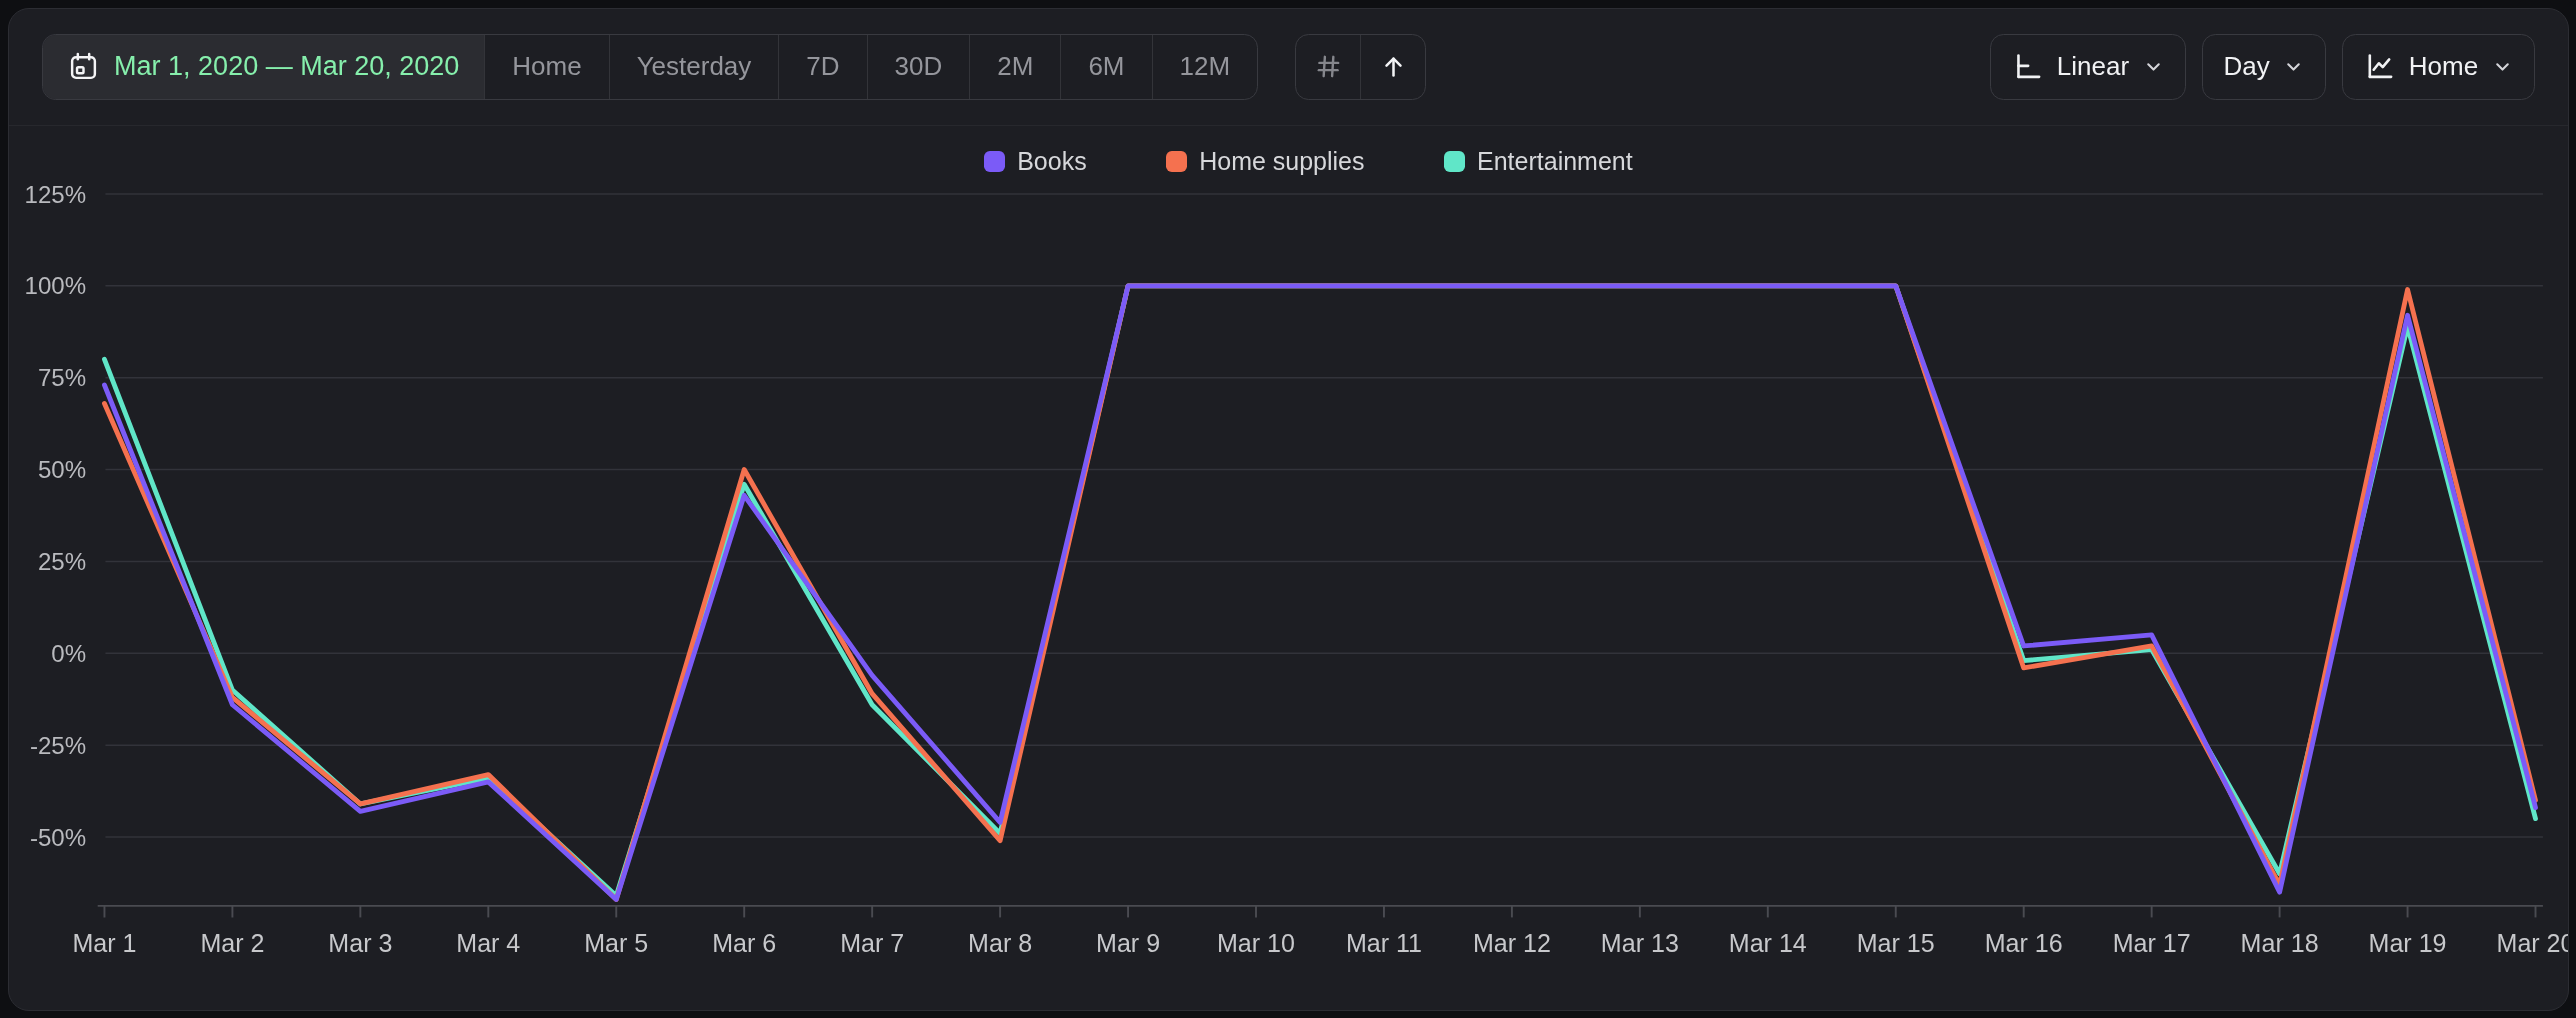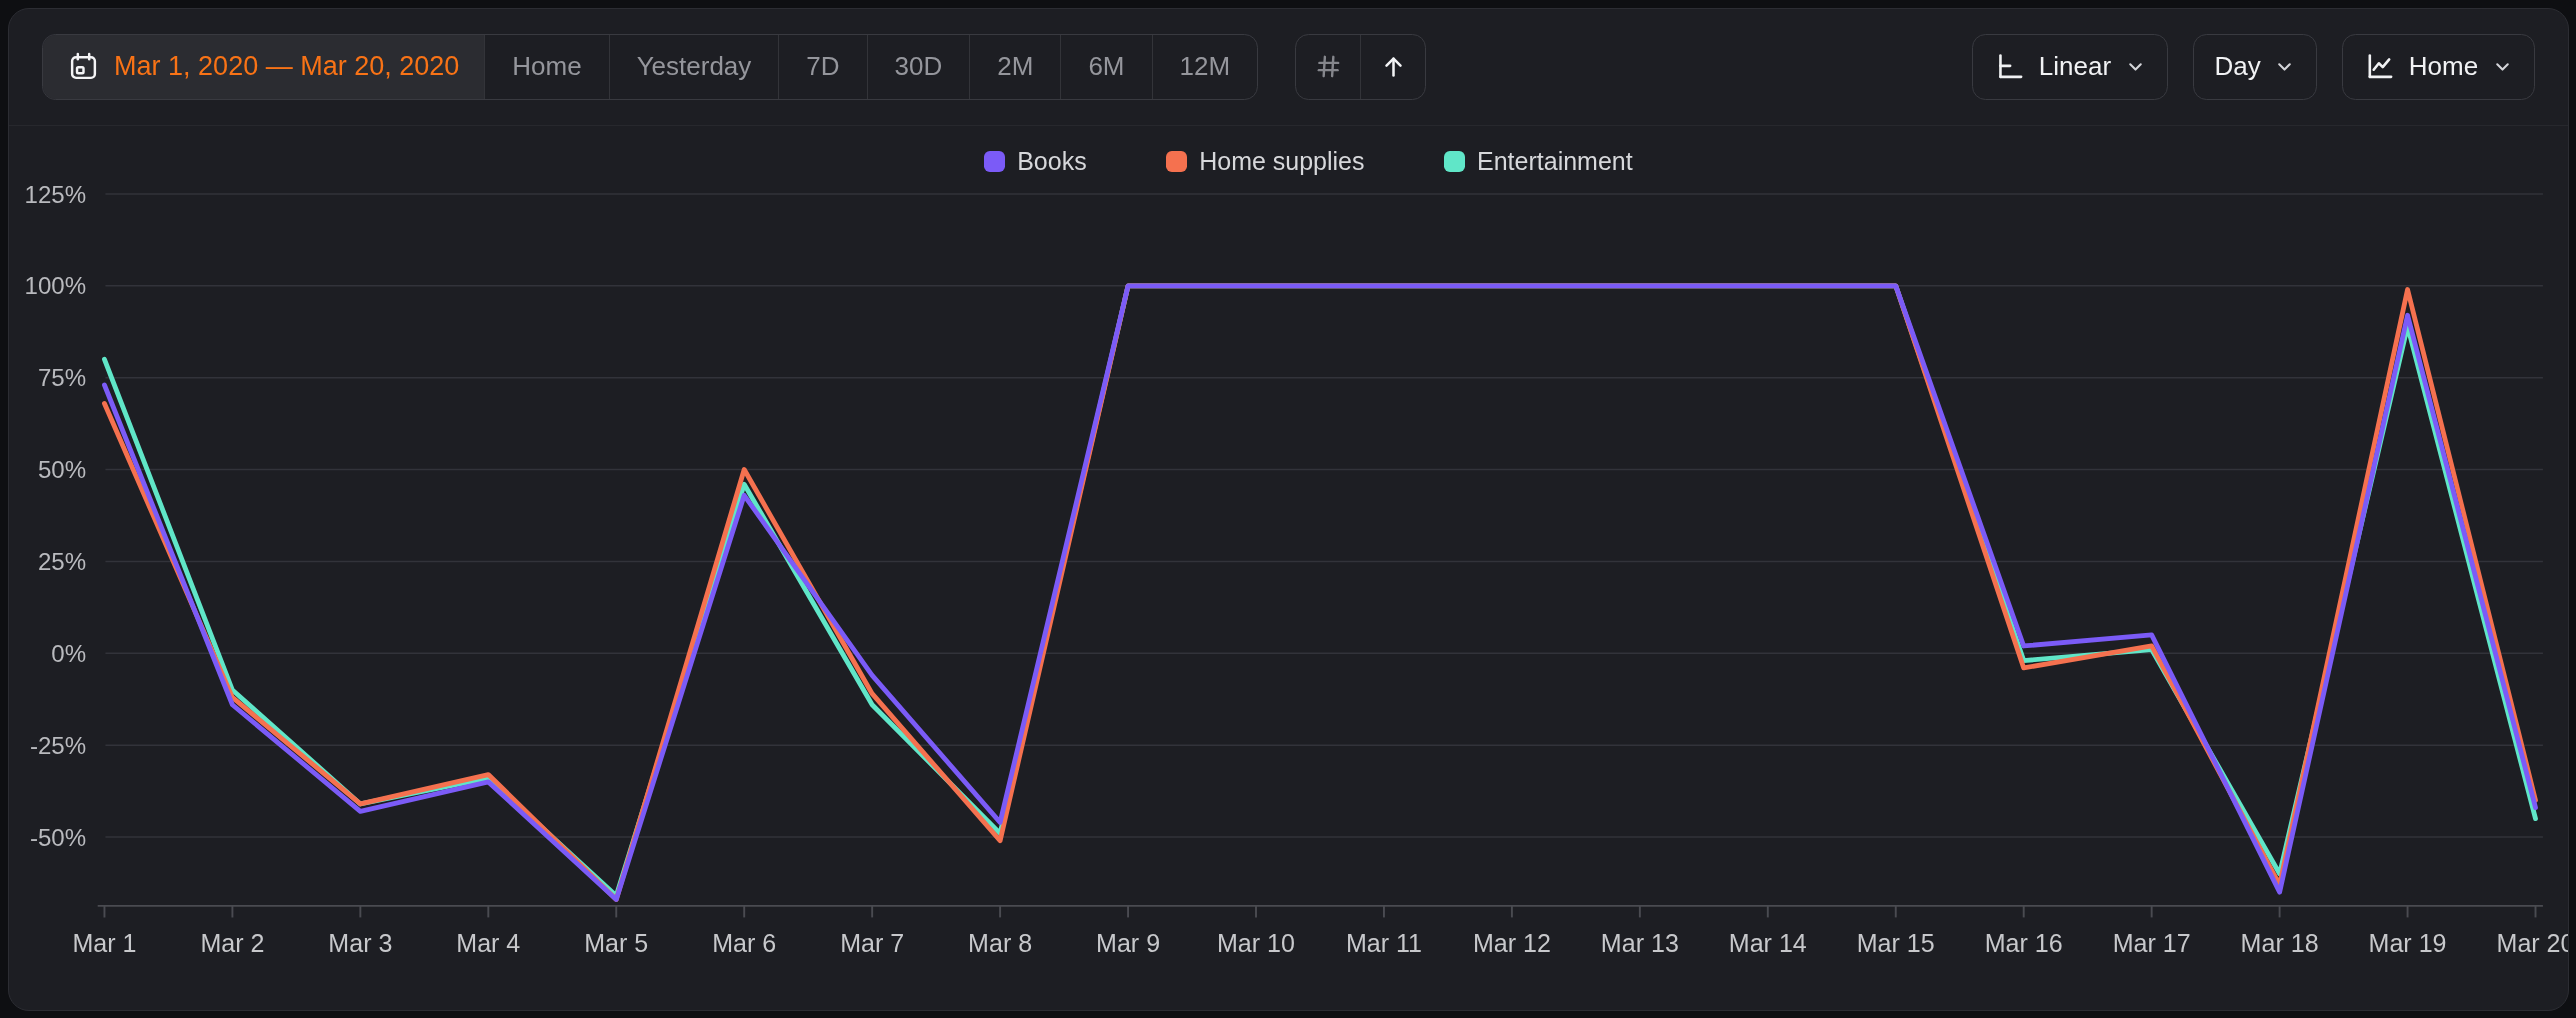--- a/index.html
+++ b/index.html
@@ -5,29 +5,29 @@
   html,body{margin:0;padding:0;background:#0e0f12;width:2576px;height:1018px;overflow:hidden;
     font-family:"Liberation Sans",sans-serif;-webkit-font-smoothing:antialiased;}
   .panel{position:absolute;left:7.7px;top:7.7px;width:2559px;height:1001px;background:#1d1e23;
     border:1px solid #2c2d33;border-radius:21px;overflow:hidden;}
   
   .toolbar{height:116px;display:flex;align-items:center;padding:0 33px;gap:37px;
     border-bottom:1.9px solid #27282d;}
   .range-group{display:flex;align-items:stretch;height:64px;border:1px solid #393a40;
     border-radius:13.5px;overflow:hidden;}
   .date-cell{display:flex;align-items:center;gap:15.4px;padding:0 25px;background:#2b2c31;
-    color:#f97316;font-size:27px;font-weight:500;cursor:pointer;}
+    color:#86efac;font-size:27px;font-weight:500;cursor:pointer;}
   .range-btn{display:flex;align-items:center;padding:0 27px;color:#95969c;font-size:26px;
     border-left:1px solid #333439;background:transparent;cursor:pointer;}
   .pill{display:flex;align-items:center;gap:15.4px;height:64px;border:1px solid #393a40;
     border-radius:13.5px;padding:0 23px;color:#eef0f1;font-size:26px;cursor:pointer;}
   .seg{display:flex;height:64px;border:1px solid #393a40;border-radius:13.5px;overflow:hidden;}
   .seg-cell{width:64px;display:flex;align-items:center;justify-content:center;cursor:pointer;}
   .seg-cell + .seg-cell{border-left:1px solid #333439;}
-  .right-group{margin-left:auto;display:flex;gap:25px;}
+  .right-group{margin-left:auto;display:flex;gap:16px;}
   .drop{display:flex;align-items:center;gap:13.5px;height:64px;border:1px solid #393a40;
     border-radius:13.5px;padding:0 21px;color:#f1f2f4;font-size:26px;font-weight:500;cursor:pointer;}
   
   .chart-area{position:relative;height:883px;}
   .legend{position:absolute;top:21px;left:0;width:100%;display:flex;justify-content:center;
     align-items:center;gap:39px;z-index:2;}
   .legend-item{display:flex;align-items:center;gap:12.5px;cursor:pointer;padding-left:40px;}
   .legend-swatch{width:21px;height:21px;border-radius:5.8px;}
   .legend-label{color:#d7d8db;font-size:25px;}
   svg.plot{position:absolute;left:0;top:0;width:100%;height:100%;}

